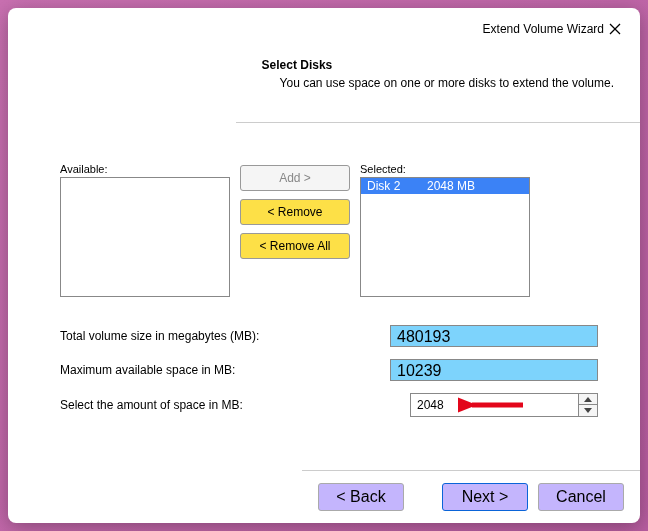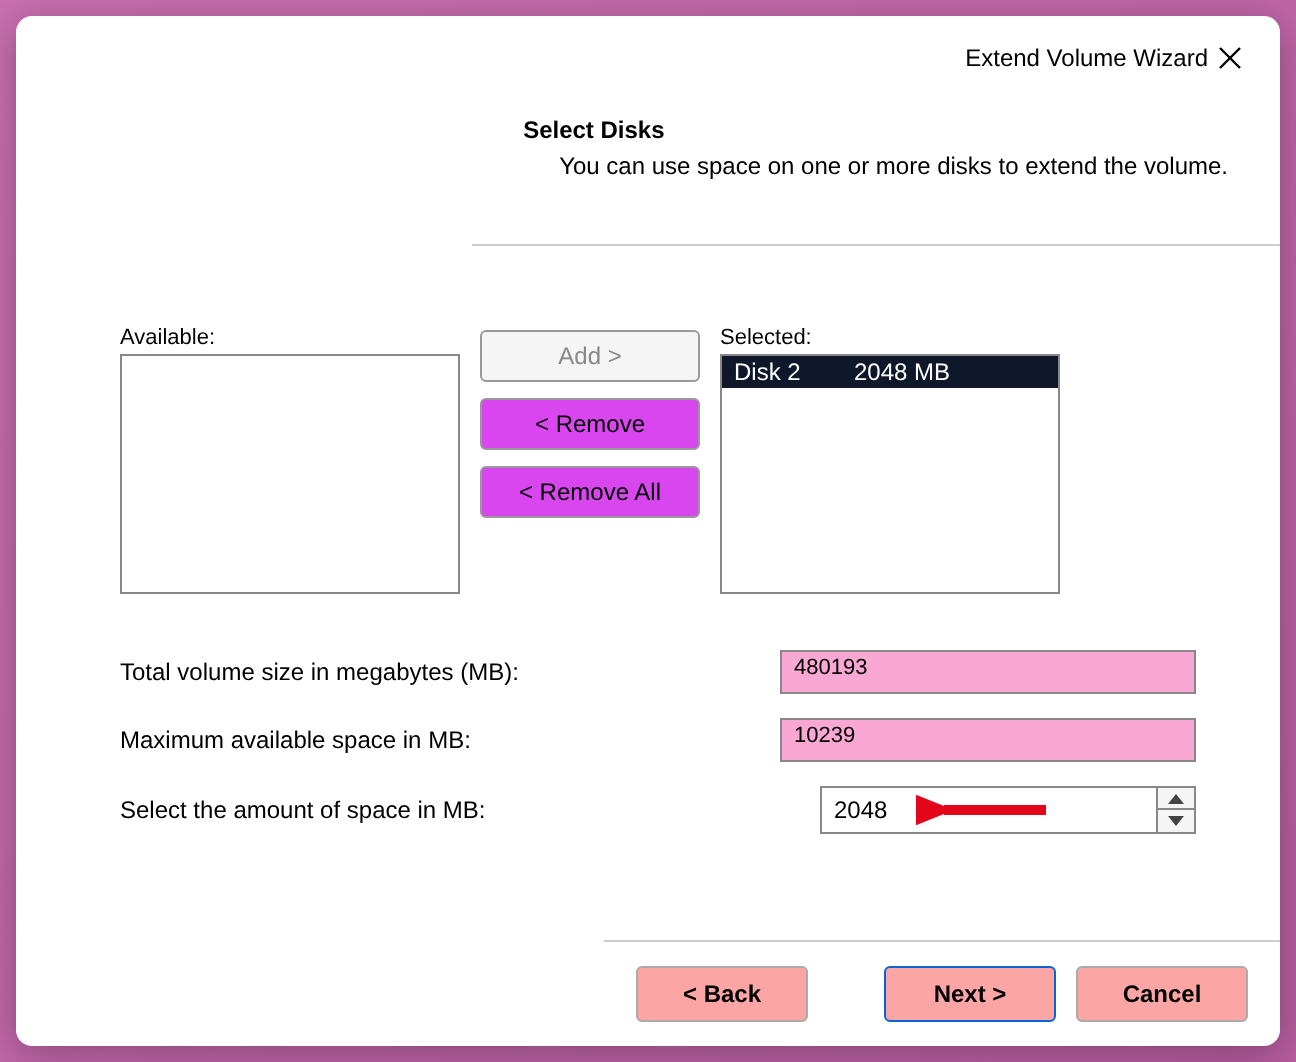--- a/index.html
+++ b/index.html
@@ -68,38 +68,38 @@
   .list-col { display: flex; flex-direction: column; }
   .list-label { font-size: 11px; margin-bottom: 2px; }
   .listbox {
     border: 1px solid #888;
     width: 170px;
     height: 120px;
     background: #fff;
     overflow: hidden;
   }
   .list-item {
-    background: #0f172a;
+    background: #3b82f6;
     color: #fff;
     padding: 1px 6px;
     font-size: 12px;
     display: flex;
   }
   .list-item .diskname { flex: 0 0 60px; }
   .btn-col {
     display: flex;
     flex-direction: column;
     gap: 8px;
     padding-top: 2px;
   }
   .wbtn {
     width: 110px;
     height: 26px;
     border: 1px solid #999;
-    background: #d946ef;
+    background: #fde047;
     border-radius: 3px;
     font-size: 12px;
     cursor: pointer;
   }
   .wbtn:disabled {
     color: #888;
     background: #f5f5f5;
     cursor: default;
   }
   .info-row {
@@ -109,22 +109,22 @@
   }
   .info-label {
     flex: 0 0 330px;
     font-size: 12px;
   }
   .info-value {
     flex: 1;
     border: 1px solid #888;
     padding: 2px 6px;
     height: 22px;
-    font-size: 11px;
-    background: #f9a8d4;
+    font-size: 16px;
+    background: #7dd3fc;
   }
   .spin-wrap {
     flex: 1;
     display: flex;
     position: relative;
     margin-left: 20px;
   }
   .spin-input {
     flex: 1;
     border: 1px solid #888;
@@ -161,25 +161,24 @@
     border-top: 1px solid #ccc;
     padding: 12px 16px;
     display: flex;
     justify-content: flex-end;
     gap: 10px;
   }
   .fbtn {
     width: 86px;
     height: 28px;
     border: 1px solid #aaa;
-    background: #fca5a5;
+    background: #c4b5fd;
     border-radius: 3px;
-    font-size: 12px;
-    cursor: pointer;
-    font-weight: bold;
+    font-size: 16px;
+    cursor: pointer;
   }
   .fbtn.primary {
     border: 1.5px solid #0a64d8;
     margin-left: 28px;
   }
 </style>
 </head>
 <body>
 
 <div class="window">

